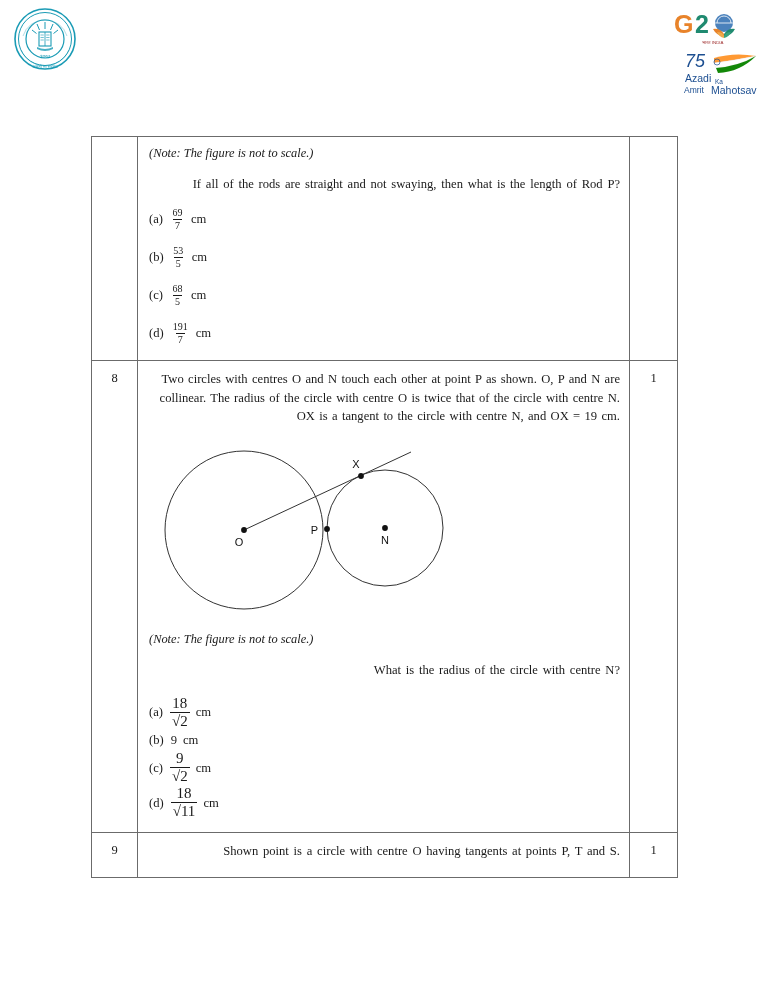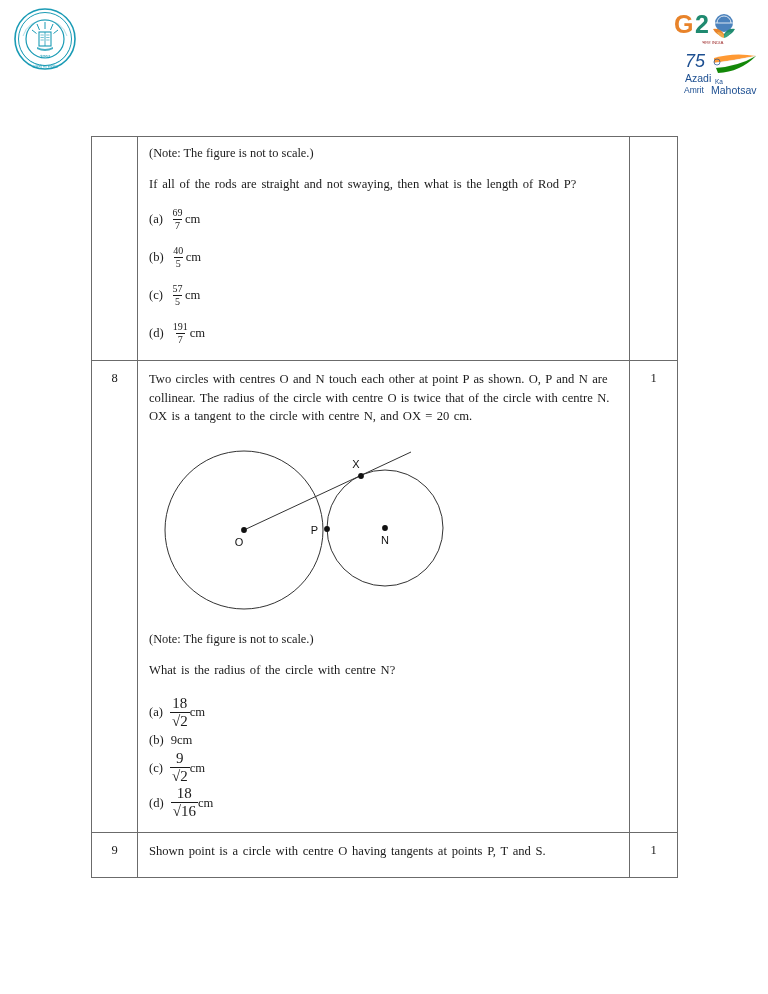--- a/index.html
+++ b/index.html
@@ -77,44 +77,45 @@
     line-height: 1.35;
   }
 
   .body-cell {
     padding: 7px 9px 9px 11px;
     font-size: 12.6px;
     line-height: 1.48;
   }
 
   .note {
+    font-style: italic;
     font-size: 12.4px;
     margin: 0 0 2px 0;
   }
 
   .para {
-    margin: 13px 0 0 0;
-    text-align: left;
+    margin: 13px 0 0 10px;
+    text-align: right;
     word-spacing: 1.6px;
   }
   .para.tight { word-spacing: 1.2px; }
 
   
   .opts {
     margin: 14px 0 6px 0;
   }
   .opt {
     display: flex;
     align-items: center;
     margin-bottom: 15px;
     font-size: 12.6px;
   }
   .opt:last-child { margin-bottom: 0; }
   .opt-tag { margin-right: 7px; }
-  .opt-unit { }
+  .opt-unit { margin-left: 6px; }
 
   .opts-compact .opt { margin-bottom: 2px; }
   .opts-compact { margin: 16px 0 4px 0; }
 
   .frac {
     display: inline-flex;
     flex-direction: column;
     align-items: center;
     vertical-align: middle;
     line-height: 1;
@@ -237,29 +238,29 @@
             <span class="opt-tag">(a)</span>
             <span class="frac frac-lg">
               <span class="num">69</span>
               <span class="den">7</span>
             </span>
             <span class="opt-unit">cm</span>
           </div>
           <div class="opt">
             <span class="opt-tag">(b)</span>
             <span class="frac frac-lg">
-              <span class="num">40</span>
+              <span class="num">53</span>
               <span class="den">5</span>
             </span>
             <span class="opt-unit">cm</span>
           </div>
           <div class="opt">
             <span class="opt-tag">(c)</span>
             <span class="frac frac-lg">
-              <span class="num">57</span>
+              <span class="num">68</span>
               <span class="den">5</span>
             </span>
             <span class="opt-unit">cm</span>
           </div>
           <div class="opt">
             <span class="opt-tag">(d)</span>
             <span class="frac frac-lg">
               <span class="num">191</span>
               <span class="den">7</span>
             </span>
@@ -272,21 +273,21 @@
       <div class="marks-cell"></div>
     </td>
   </tr>
 
   <tr>
     <td class="col-num">
       <div class="num-cell">8</div>
     </td>
     <td class="col-body">
       <div class="body-cell">
-        <p class="para tight" style="margin-top:2px;">Two circles with centres O and N touch each other at point P as shown. O, P and N are collinear. The radius of the circle with centre O is twice that of the circle with centre N. OX is a tangent to the circle with centre N, and OX = 20 cm.</p>
+        <p class="para tight" style="margin-top:2px;">Two circles with centres O and N touch each other at point P as shown. O, P and N are collinear. The radius of the circle with centre O is twice that of the circle with centre N. OX is a tangent to the circle with centre N, and OX = 19 cm.</p>
 
         <div class="figure-wrap">
           <svg width="330" height="180" viewBox="0 0 330 180" xmlns="http://www.w3.org/2000/svg">
 
             <circle cx="95" cy="92" r="79" fill="none" stroke="#333333" stroke-width="1"></circle>
 
             <circle cx="236" cy="90" r="58" fill="none" stroke="#333333" stroke-width="1"></circle>
 
             <line x1="95" y1="92" x2="262" y2="14" stroke="#333333" stroke-width="1"></line>
 
@@ -326,21 +327,21 @@
             <span class="frac">
               <span class="num">9</span>
               <span class="den sqrt">√2</span>
             </span>
             <span class="opt-unit">cm</span>
           </div>
           <div class="opt">
             <span class="opt-tag">(d)</span>
             <span class="frac">
               <span class="num">18</span>
-              <span class="den sqrt">√16</span>
+              <span class="den sqrt">√11</span>
             </span>
             <span class="opt-unit">cm</span>
           </div>
         </div>
       </div>
     </td>
     <td class="col-marks">
       <div class="marks-cell">1</div>
     </td>
   </tr>

